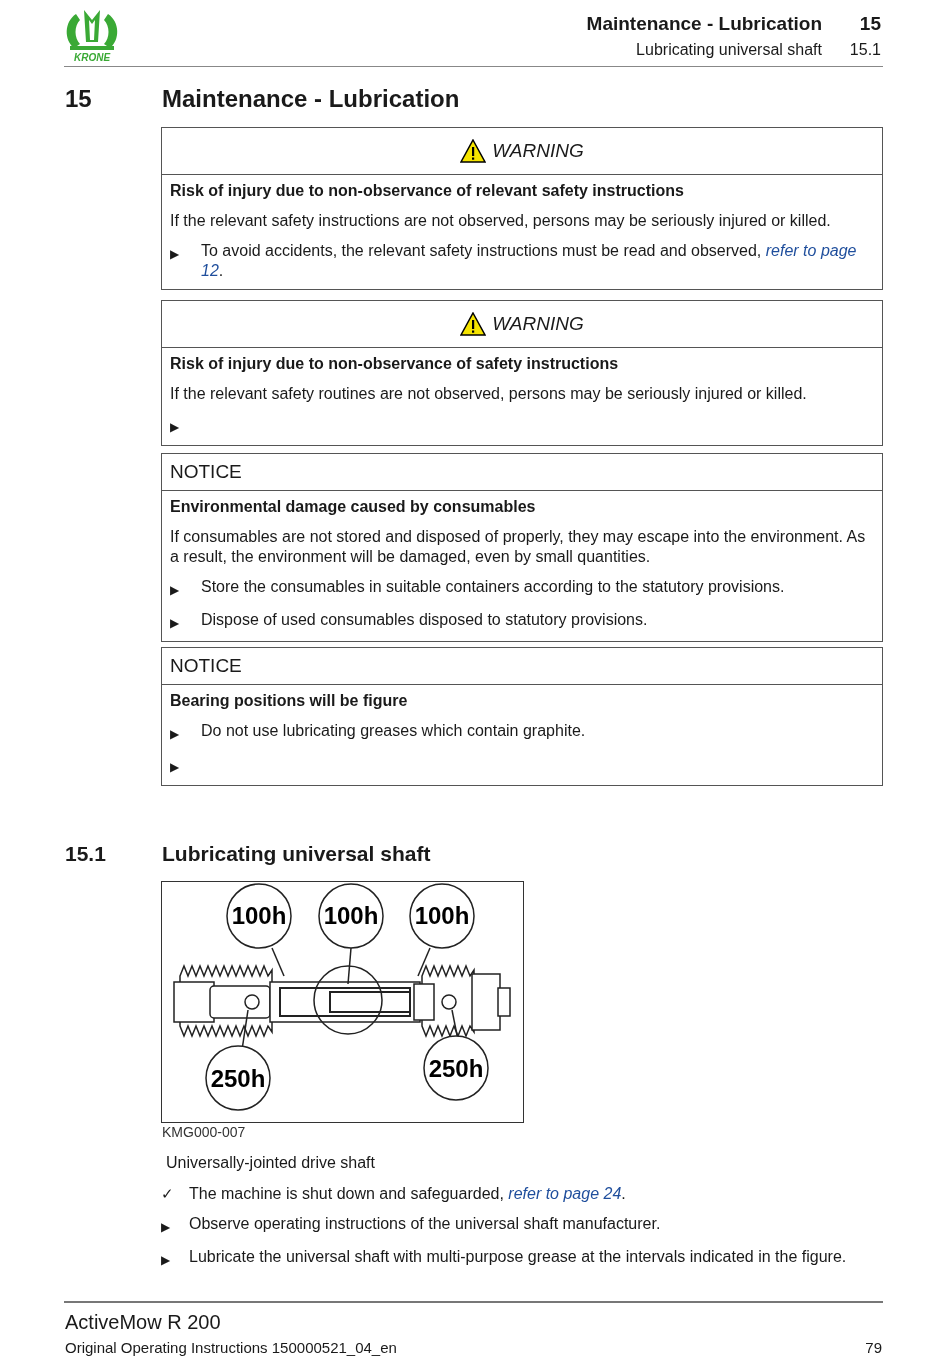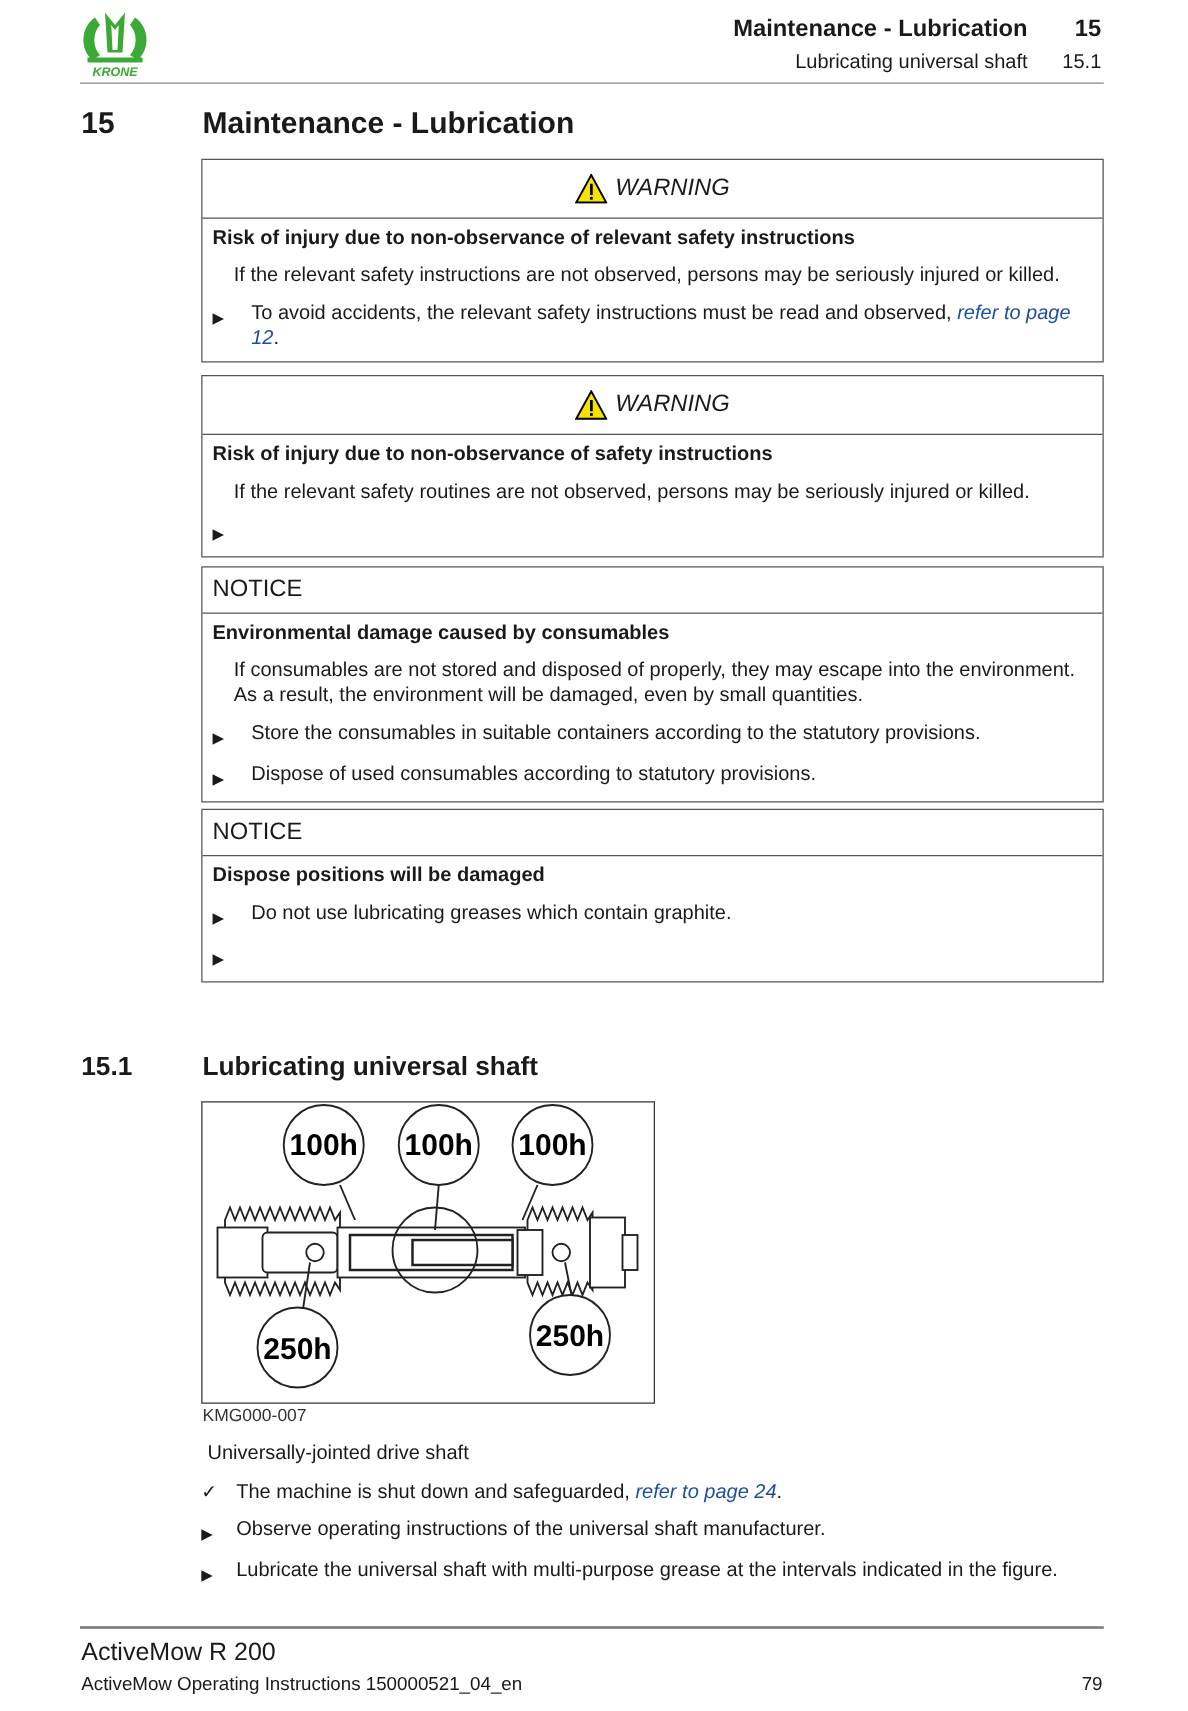--- a/index.html
+++ b/index.html
@@ -11,21 +11,21 @@
   .hdr-sub { right:128px; top:41px; font-size:16px; }
   .hdr-subnum { right:69px; top:41px; font-size:16px; }
   .hdr-line { left:64px; top:66px; width:819px; height:1px; background:#888; }
   .h1-num { left:65px; top:85px; font-size:24px; font-weight:bold; }
   .h1-text { left:162px; top:85px; font-size:24px; font-weight:bold; }
   .box { left:161px; width:720px; border:1px solid #555; }
   .box-head { border-bottom:1px solid #555; height:46px; display:flex; align-items:center; justify-content:center; font-size:19px; font-style:italic; font-weight:normal; }
   .box-head.notice { justify-content:flex-start; padding-left:8px; height:36px; font-style:normal; font-weight:normal; font-size:19px; }
   .box-body { padding:6px 10px 8px 8px; font-size:16px; line-height:20px; }
   .box-body .title { font-weight:bold; margin-bottom:10px; }
-  .box-body p { margin:0 0 10px 17px; }
+  .box-body p { margin:0 0 10px 0; }
   .bullet { display:flex; margin-bottom:10px; }
   .bullet:last-child { margin-bottom:0; }
   .bullet .mk { width:31px; flex:none; font-size:12px; padding-top:3px; }
   .link { color:#1f4e9c; font-style:italic; }
   .warn-icon { width:26px; height:24px; margin-right:6px; }
   .h2-num { left:65px; top:842px; font-size:21px; font-weight:bold; }
   .h2-text { left:162px; top:842px; font-size:21px; font-weight:bold; }
   .figure { left:161px; top:881px; width:361px; height:240px; border:1px solid #333; background:#fff; }
   .fig-code { left:162px; top:1124px; font-size:14px; color:#333; }
   .fig-cap { left:166px; top:1154px; font-size:16px; }
@@ -101,29 +101,29 @@
   <div class="box-head notice">NOTICE</div>
   <div class="box-body">
     <div class="title">Environmental damage caused by consumables</div>
     <p>If consumables are not stored and disposed of properly, they may escape into the environment. As a result, the environment will be damaged, even by small quantities.</p>
     <div class="bullet">
       <span class="mk">▶</span>
       <span>Store the consumables in suitable containers according to the statutory provisions.</span>
     </div>
     <div class="bullet">
       <span class="mk">▶</span>
-      <span>Dispose of used consumables according to statutory provisions.</span>
+      <span>Dispose of used consumables disposed to statutory provisions.</span>
     </div>
   </div>
 </div>
 
 <div class="abs box" style="top:647px;">
   <div class="box-head notice">NOTICE</div>
   <div class="box-body">
-    <div class="title">Dispose positions will be damaged</div>
+    <div class="title">Bearing positions will be figure</div>
     <div class="bullet">
       <span class="mk">▶</span>
       <span>Do not use lubricating greases which contain graphite.</span>
     </div>
     <div class="bullet">
       <span class="mk">▶</span>
     </div>
   </div>
 </div>
 
@@ -180,14 +180,14 @@
     <span>Observe operating instructions of the universal shaft manufacturer.</span>
   </div>
   <div class="step">
     <span class="mk">▶</span>
     <span>Lubricate the universal shaft with multi-purpose grease at the intervals indicated in the figure.</span>
   </div>
 </div>
 
 <div class="abs ftr-line"></div>
 <div class="abs ftr-model">ActiveMow R 200</div>
-<div class="abs ftr-doc">ActiveMow Operating Instructions 150000521_04_en</div>
+<div class="abs ftr-doc">Original Operating Instructions 150000521_04_en</div>
 <div class="abs ftr-page">79</div>
 
 </body></html>

